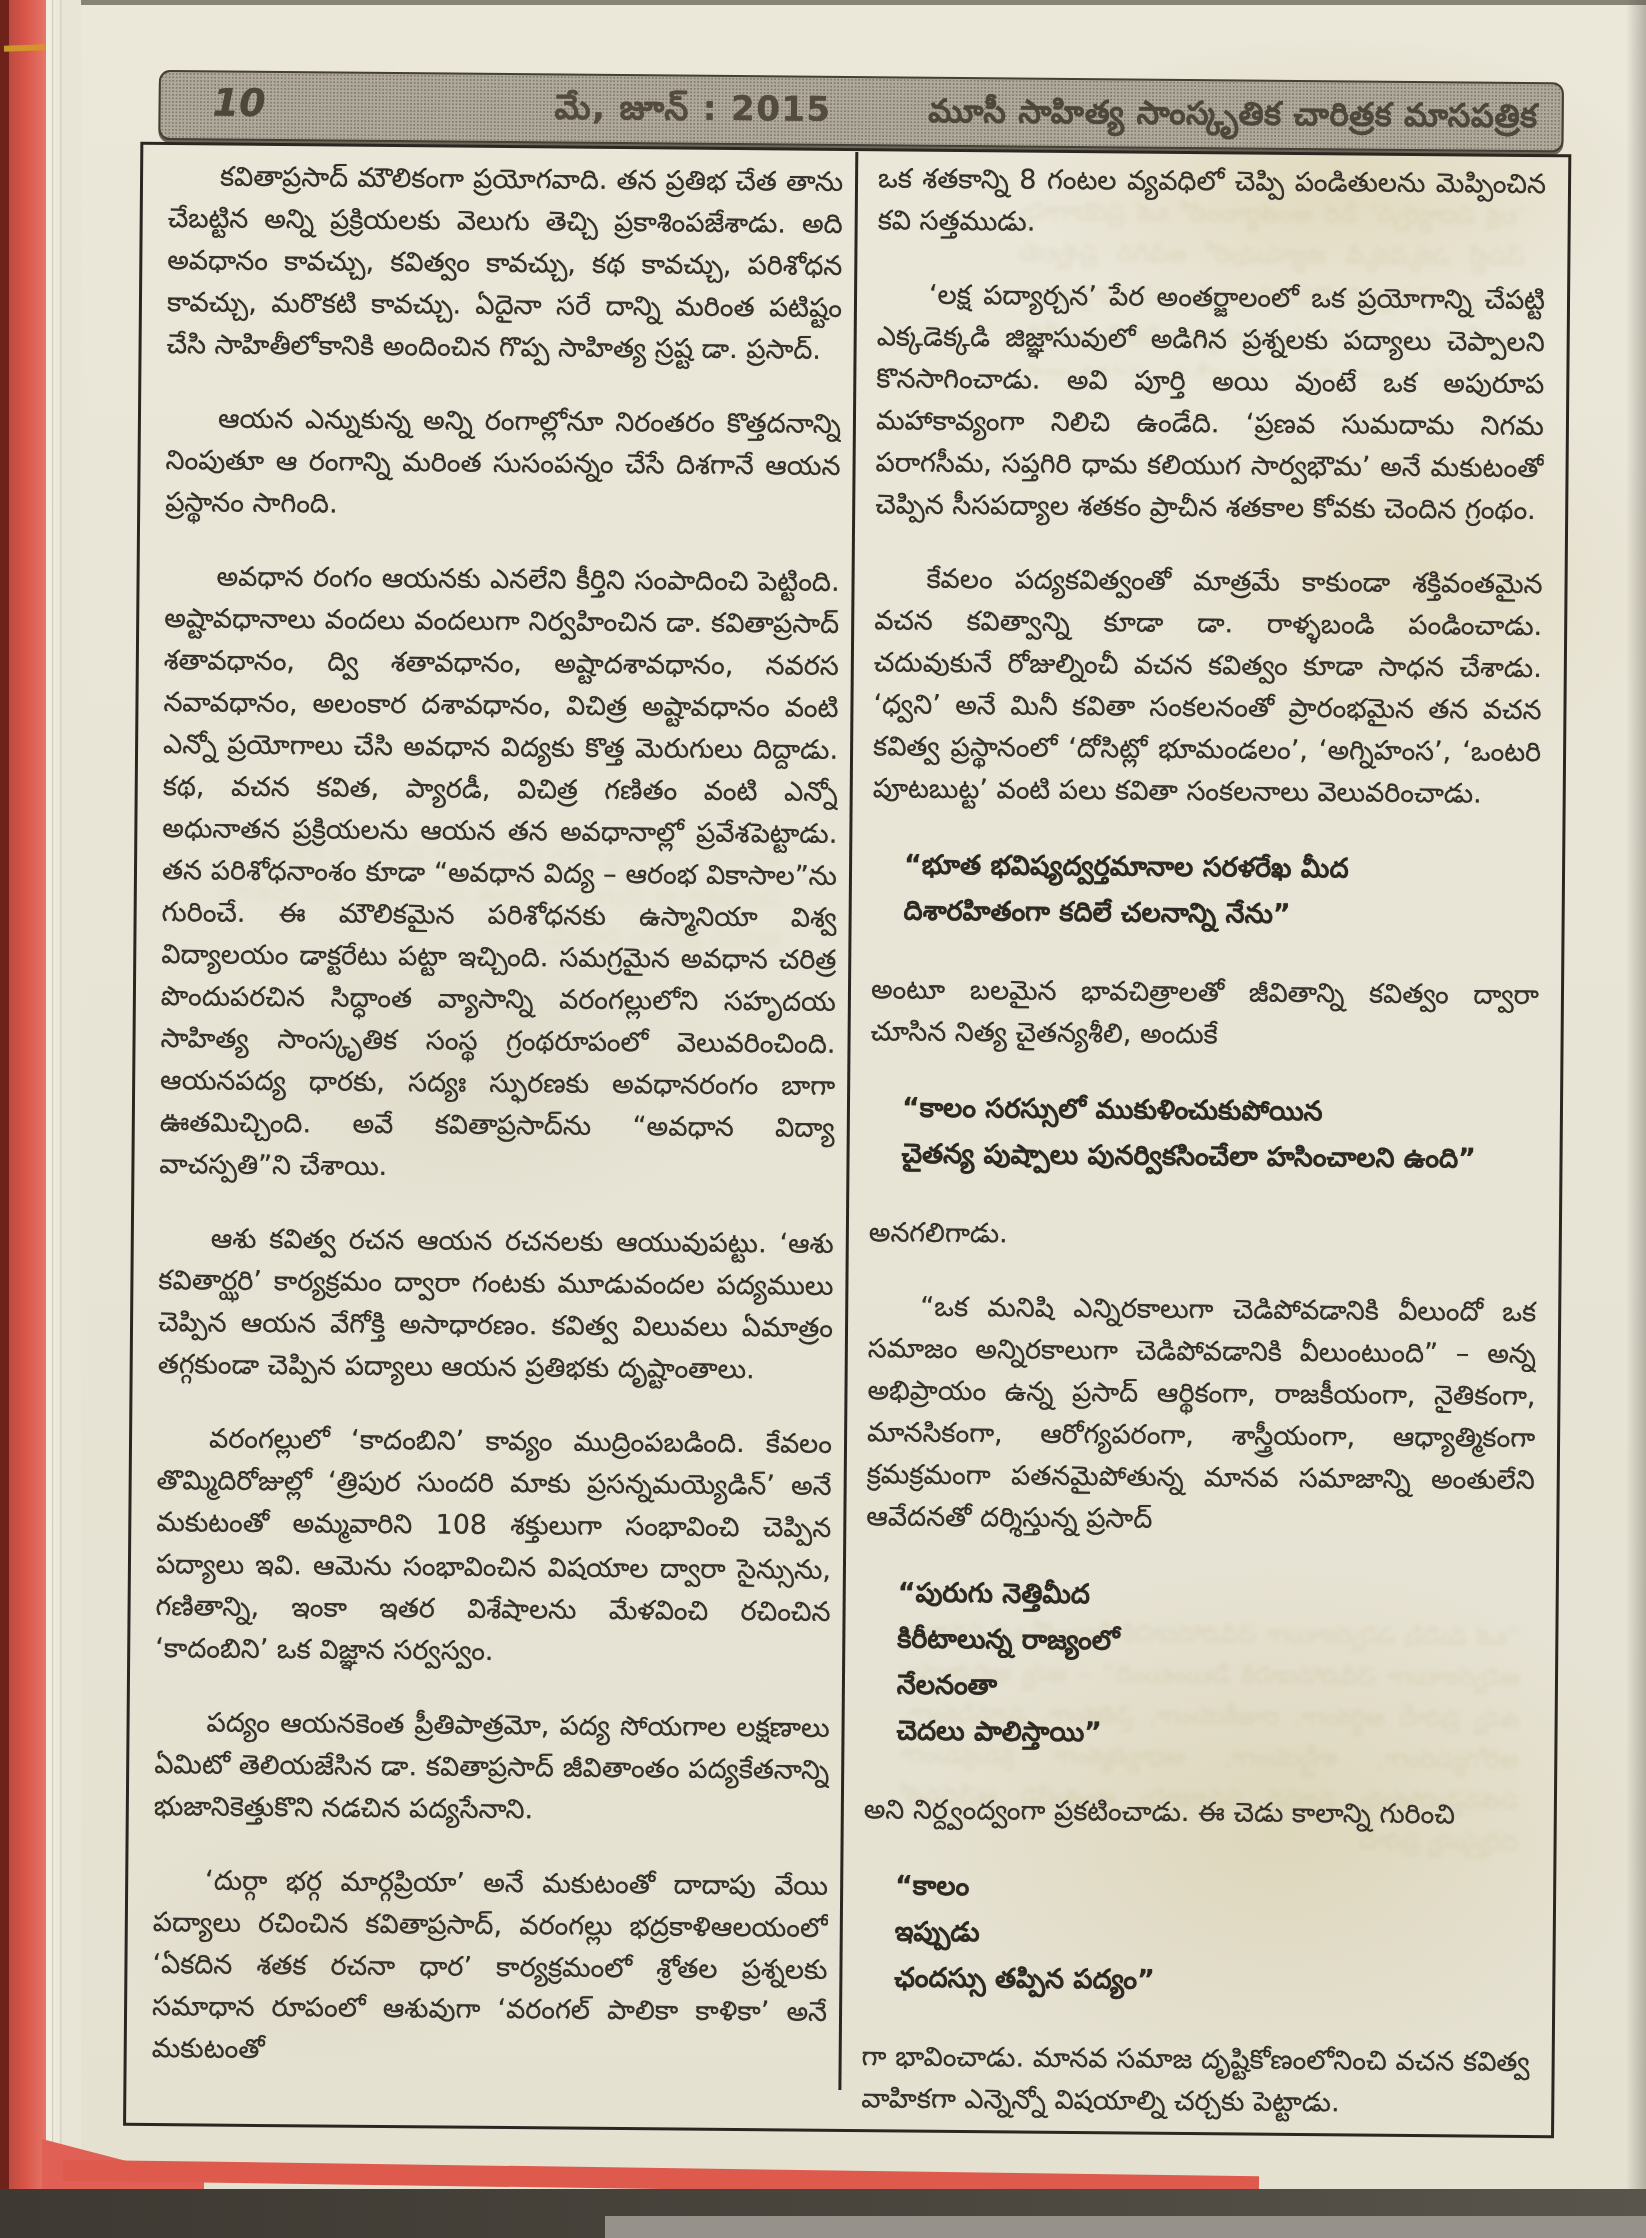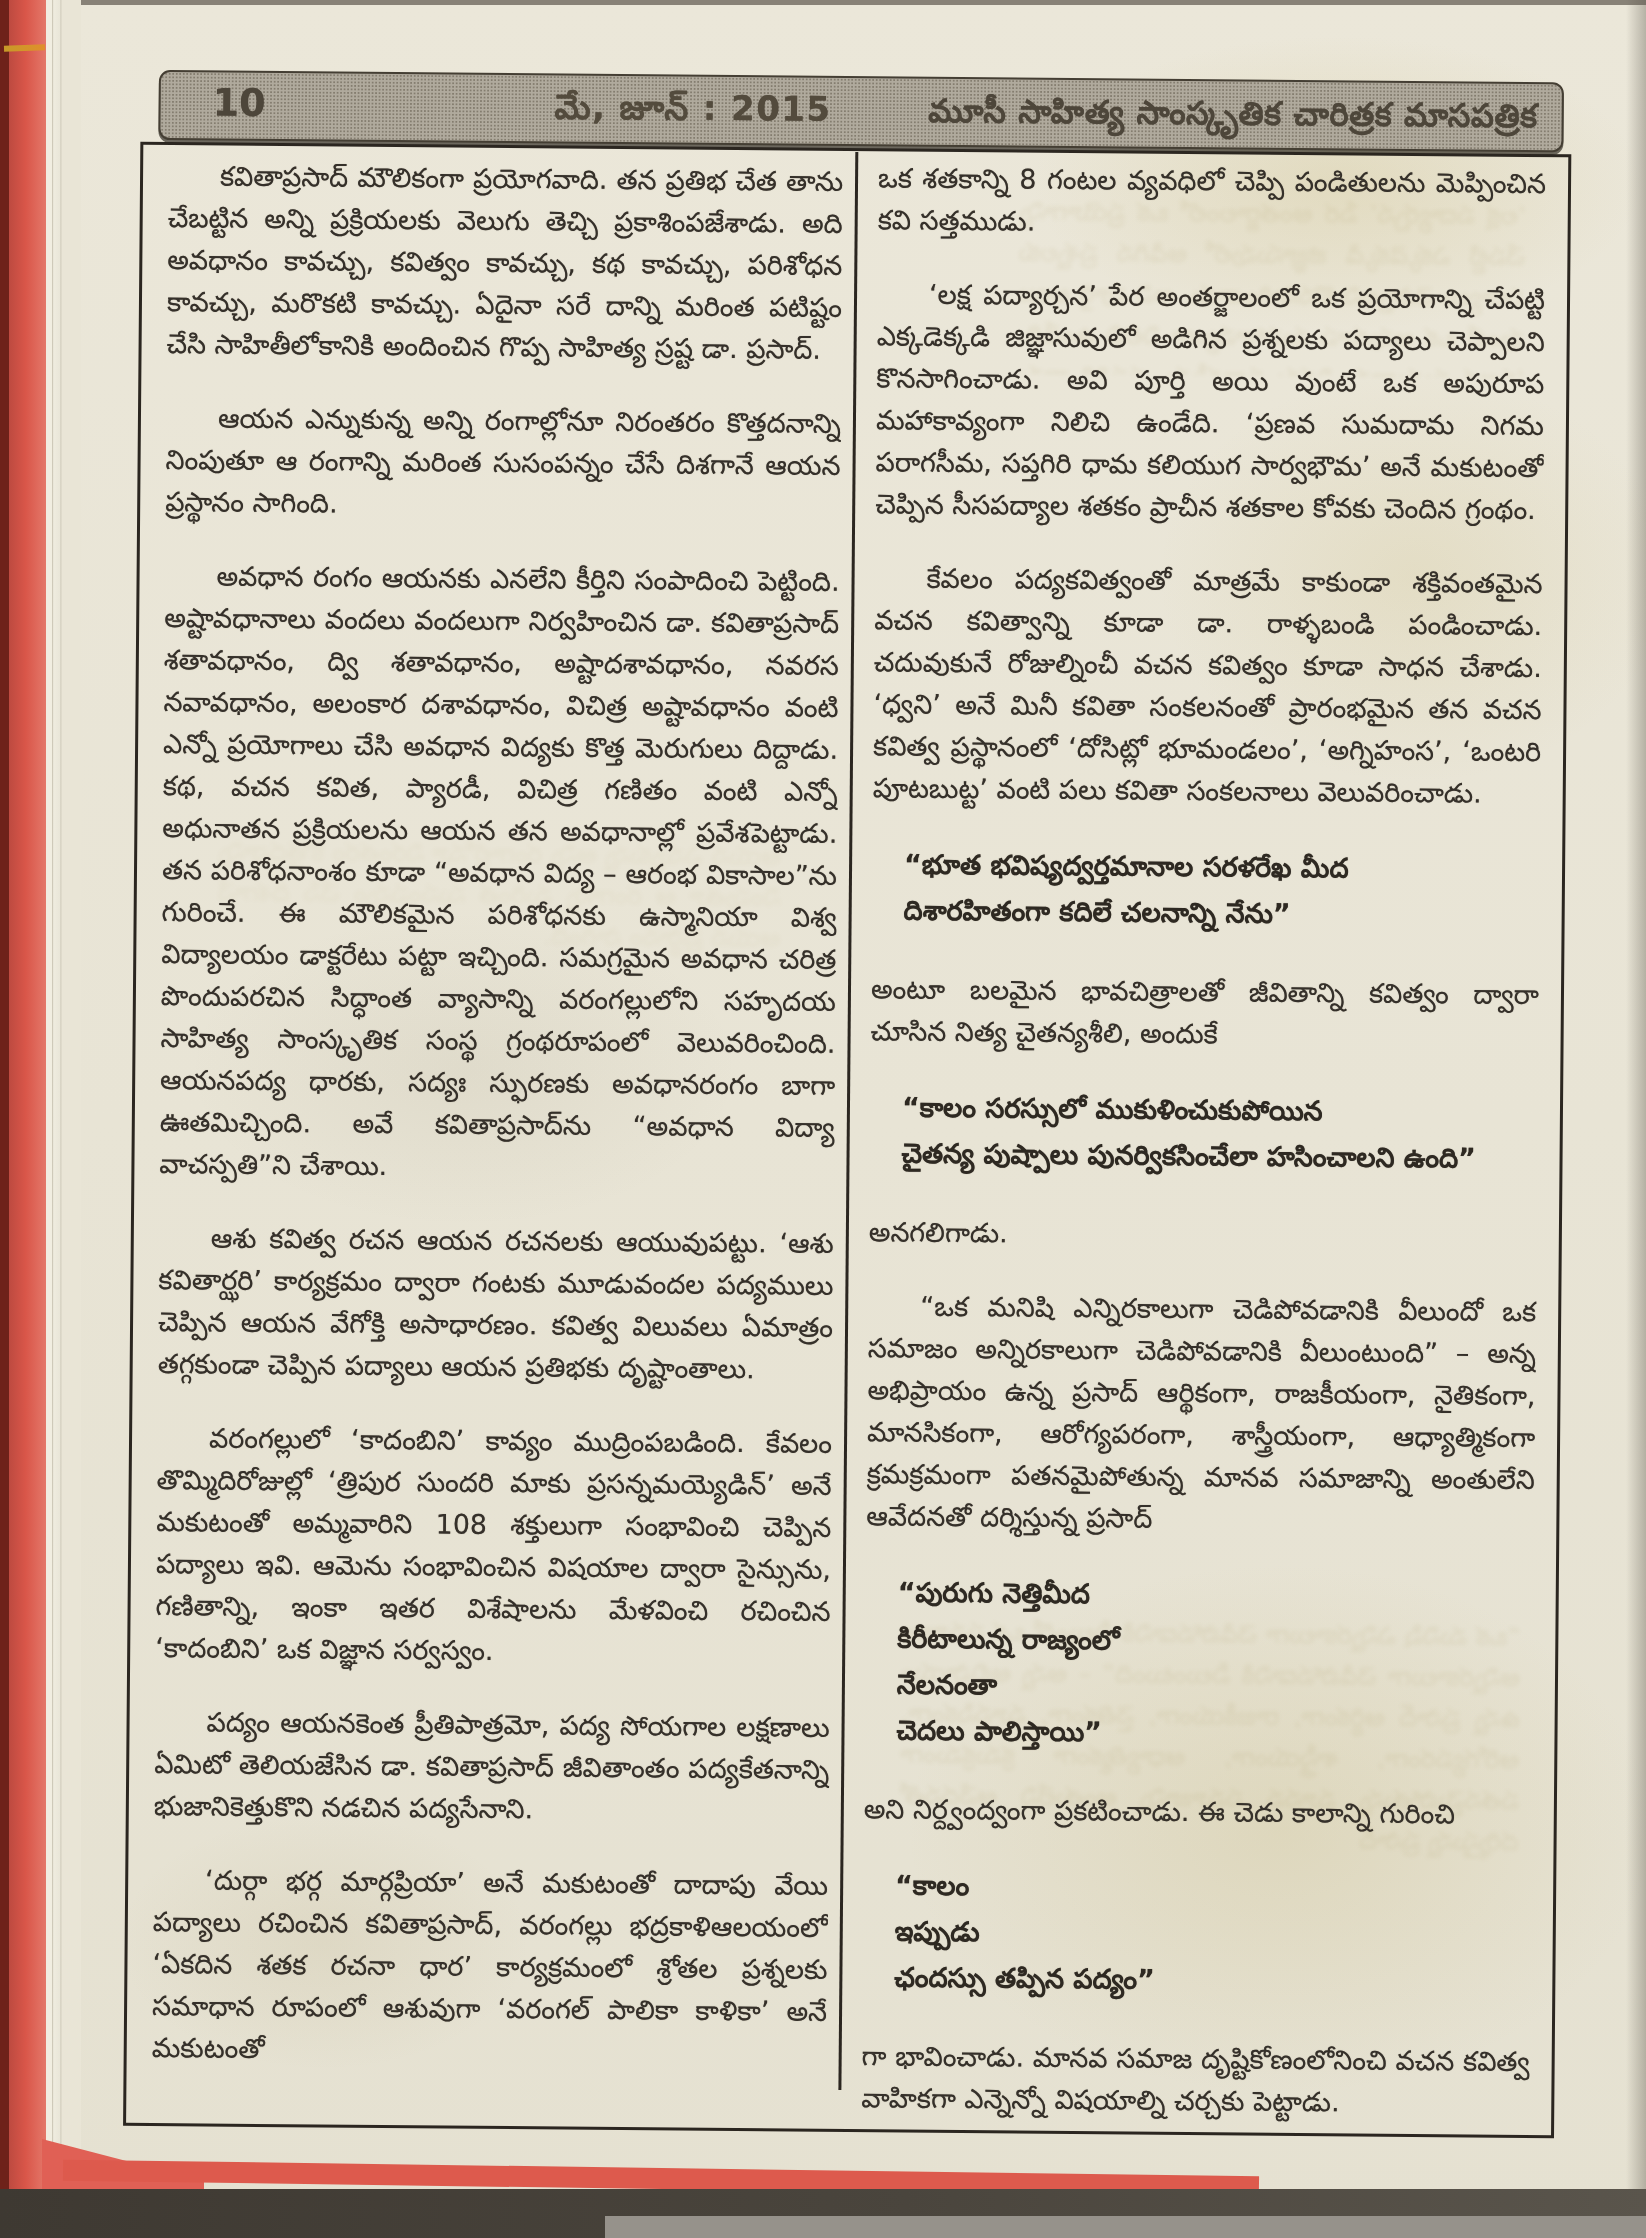--- a/index.html
+++ b/index.html
@@ -43,21 +43,21 @@
   .tilt{position:absolute;left:0;top:0;width:1647px;height:2239px;
     transform:rotate(0.5deg);transform-origin:162px 70px;}
   
   .masthead{position:absolute;left:159px;top:70px;width:1401px;height:66px;
     background-color:#b0aa9d;
     background-image:radial-gradient(#847d6f 0.8px, transparent 1px);
     background-size:3.5px 3.5px;
     border:2.8px solid #443e33;border-radius:11.3px;
     box-shadow:0 2.8px 0 rgba(40,35,28,.65);}
   .masthead .page-number{position:absolute;left:52px;top:8.4px;font-size:38px;font-weight:bold;color:#4d463a;
-    text-shadow:0 0 0.7px rgba(60,50,40,.7);}
+    text-shadow:0 0 0.7px rgba(60,50,40,.7);font-style:italic;}
   .masthead .issue-date{position:absolute;left:394px;top:11.3px;font-size:34px;font-weight:bold;color:#534b3d;
     letter-spacing:1.4px;text-shadow:0 0 0.7px rgba(60,50,40,.7);}
   .masthead .magazine-title{position:absolute;right:24px;top:12.7px;font-size:32px;font-weight:bold;color:#4d463a;
     letter-spacing:0.7px;text-shadow:0 0 0.7px rgba(60,50,40,.7);}
   
   .article-frame{position:absolute;left:141px;top:142px;width:1425px;height:1978px;
     border:3.5px solid #2b2620;}
   .column-divider{position:absolute;left:856px;top:146px;width:2.8px;height:1938px;background:#2b2620;}
   .col{position:absolute;color:#35302a;}
   .left-column{left:169px;top:155px;width:675px;height:1956px;overflow:hidden;}

